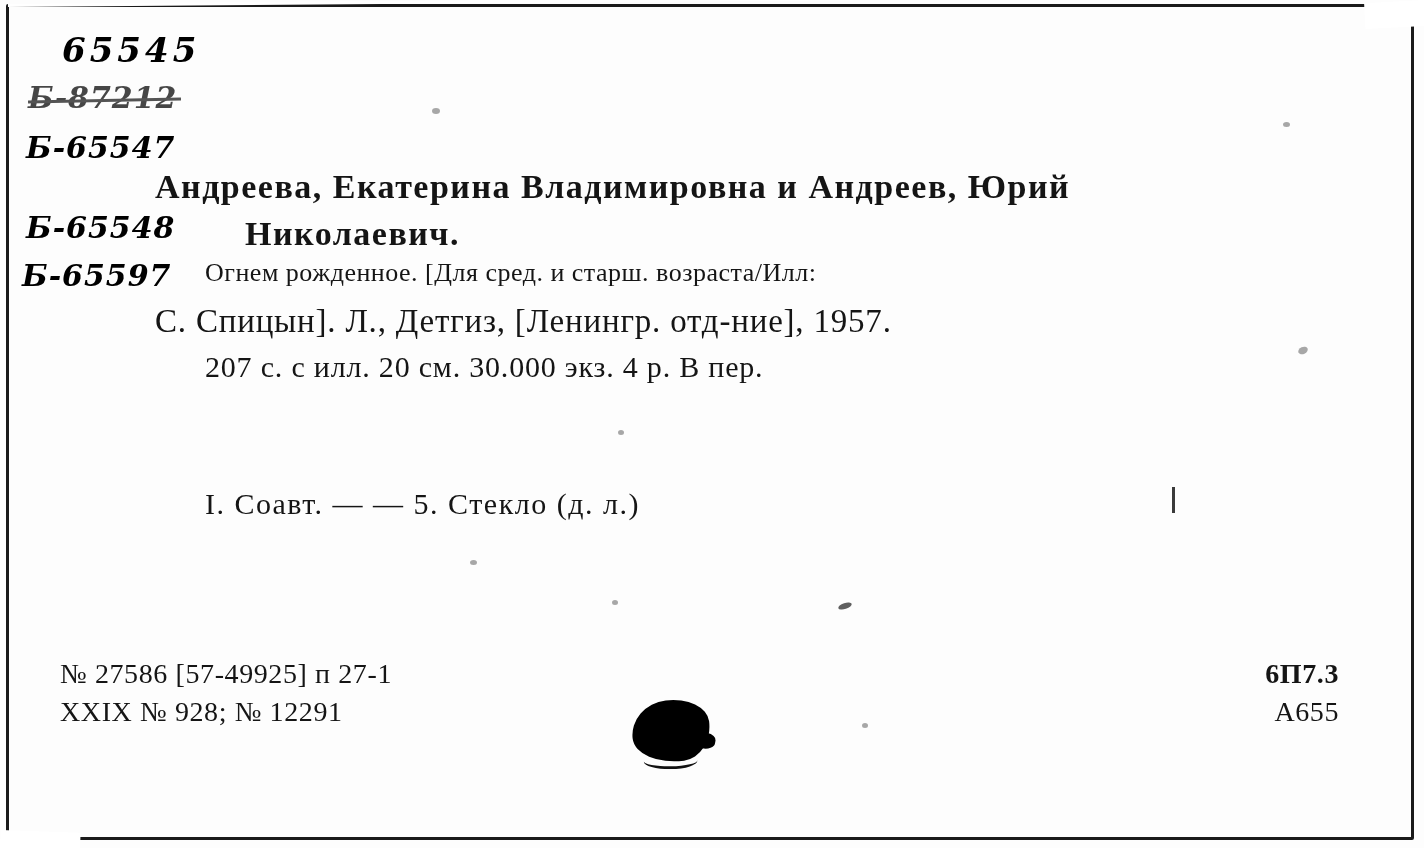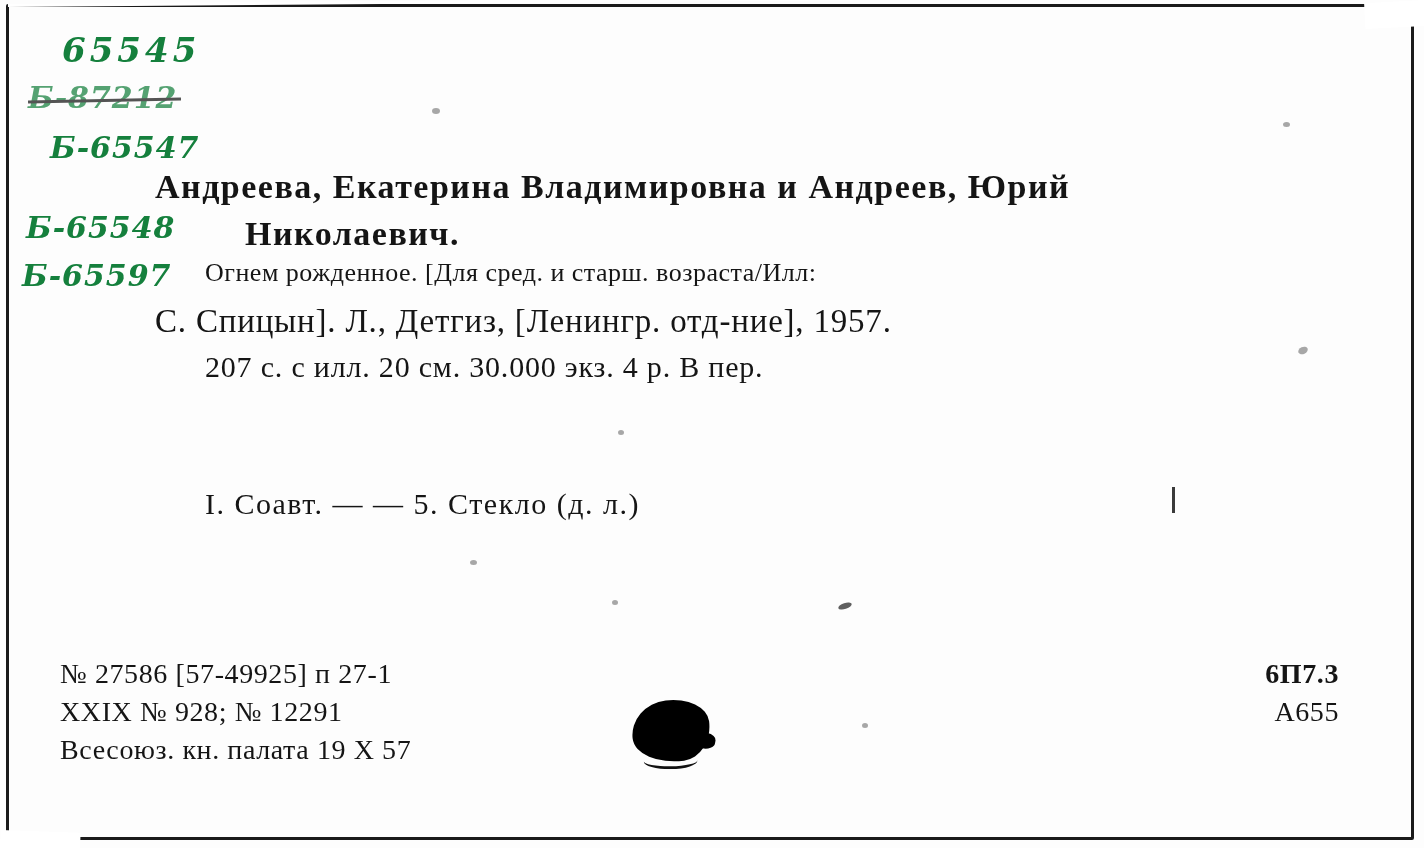--- a/index.html
+++ b/index.html
@@ -58,35 +58,35 @@
     transform: rotate(2deg);
     transform-origin: left bottom;
   }
 
   
   .hand {
     position: absolute;
     font-family: "DejaVu Serif", serif;
     font-style: italic;
     font-weight: 600;
-    color: #15803d;
+    color: #000000;
     letter-spacing: 1px;
     white-space: nowrap;
   }
   .hand.h1 { left: 62px;  top: 30px;  font-size: 34px; letter-spacing: 4px; }
   .hand.h2 { left: 28px;  top: 80px;  font-size: 30px; opacity: .72; }
   .hand.h2::after {
     content: "";
     position: absolute;
     left: 0; right: -4px; top: 19px;
     height: 3px;
     background: #141414;
     transform: rotate(-1.2deg);
   }
-  .hand.h3 { left: 26px;  top: 130px; font-size: 30px; margin-left: 24px; }
+  .hand.h3 { left: 26px;  top: 130px; font-size: 30px; }
   .hand.h4 { left: 26px;  top: 210px; font-size: 30px; }
   .hand.h5 { left: 22px;  top: 258px; font-size: 30px; }
 
   
   .line {
     position: absolute;
     white-space: nowrap;
     font-family: "Liberation Serif", serif;
   }
   .author {
@@ -209,21 +209,20 @@
   <div class="line author">Андреева, Екатерина Владимировна  и  Андреев, Юрий</div>
   <div class="line author2">Николаевич.</div>
   <div class="line title">Огнем рожденное. [Для сред. и старш. возраста/Илл:</div>
   <div class="line imprint">С. Спицын].    Л., Детгиз, [Ленингр. отд-ние], 1957.</div>
   <div class="line collation">207 с. с илл.    20 см.    30.000 экз. 4 р. В пер.</div>
   <div class="line tracing">I. Соавт. — — 5. Стекло (д. л.)</div>
 
   <div class="footer-left">
     <div>№ 27586 [57-49925] п  27-1</div>
     <div>XXIX № 928; № 12291</div>
-    <div>Всесоюз. кн. палата 19 X 57</div>
   </div>
 
   <div class="footer-right">
     <div class="cls">6П7.3</div>
     <div>А655</div>
   </div>
 
   <div class="blot"></div>
 
   <div class="speck" style="left:432px;top:108px;width:8px;height:6px;"></div>

